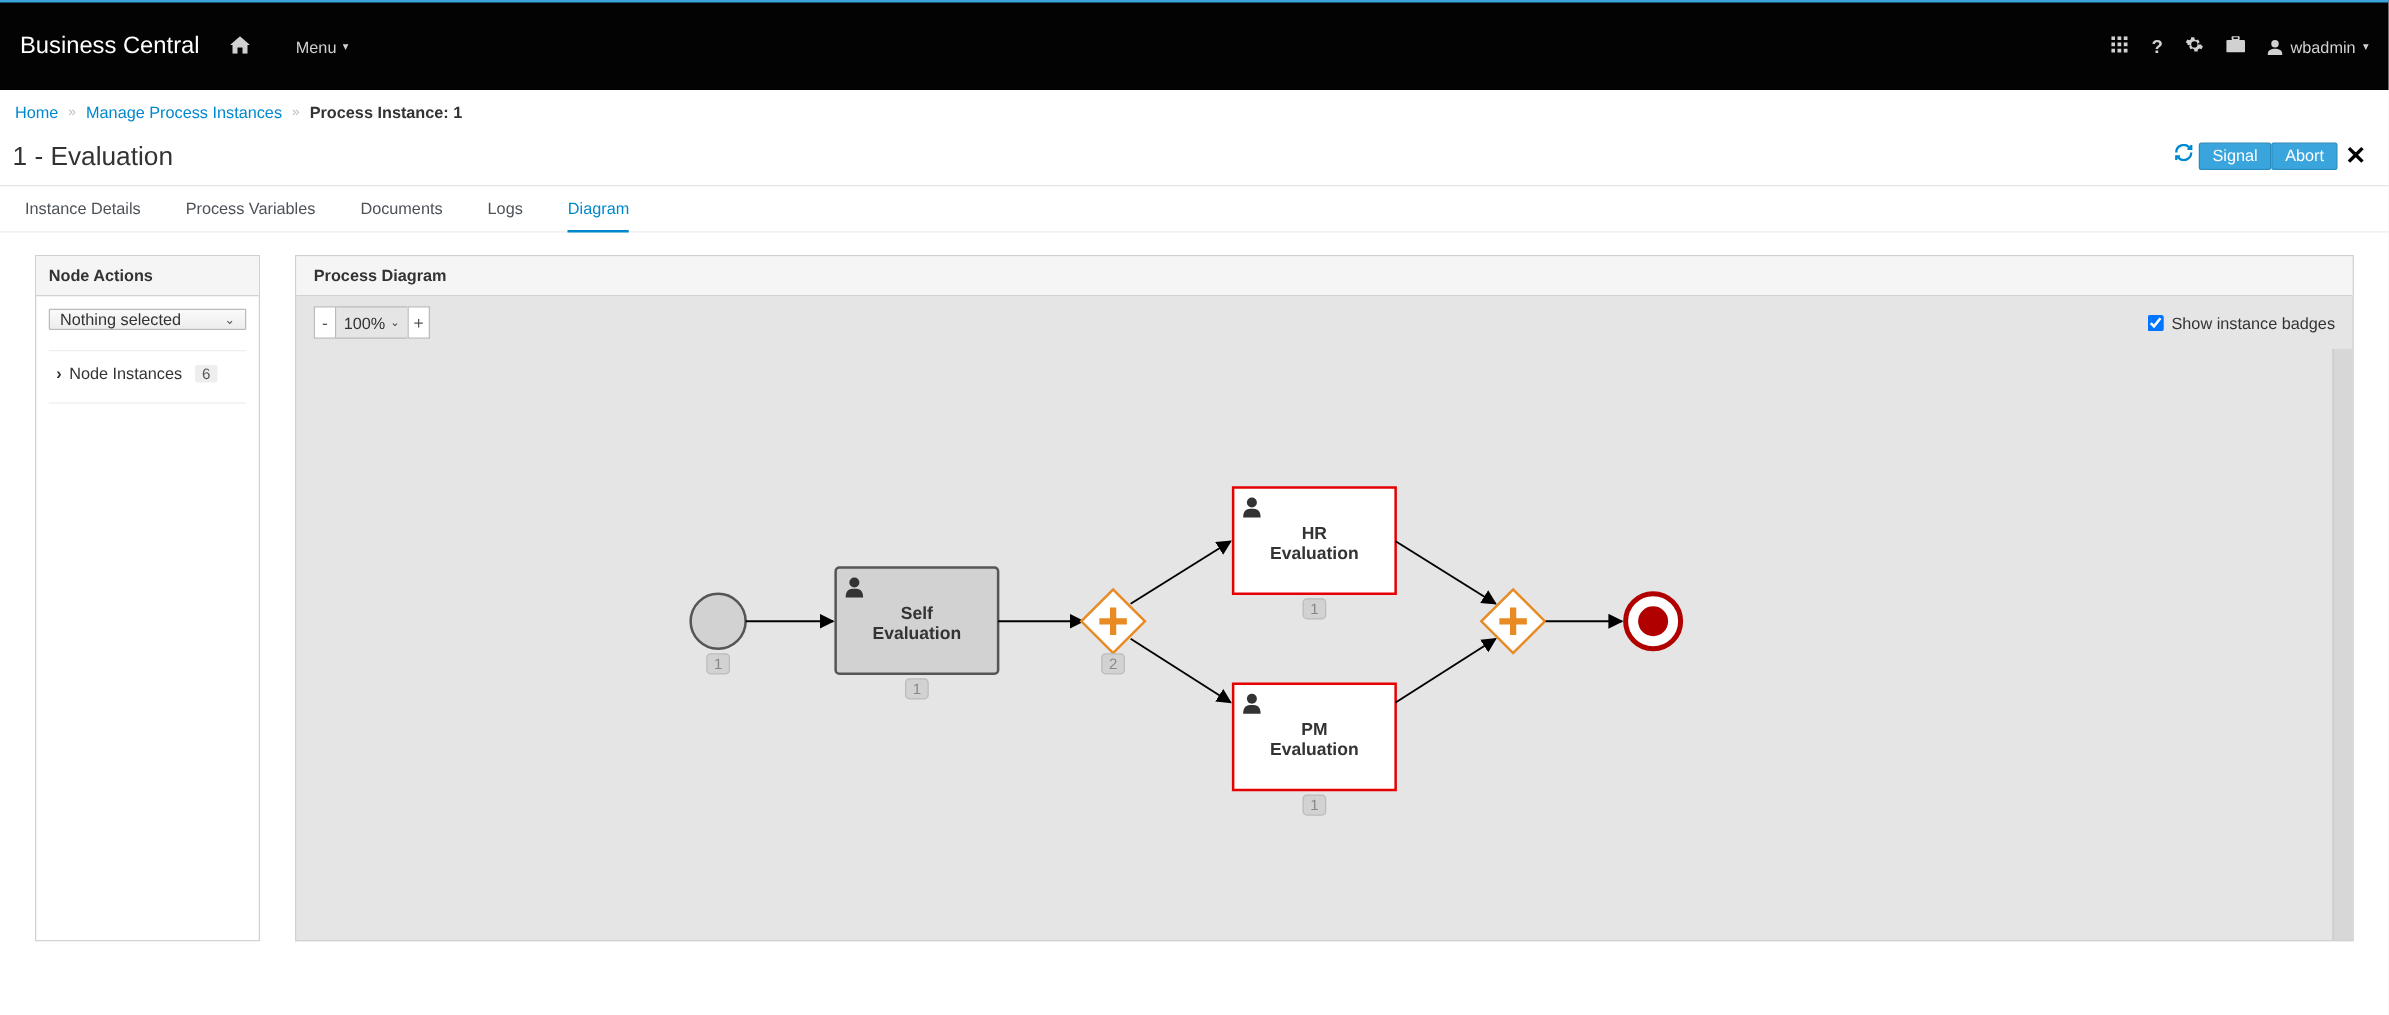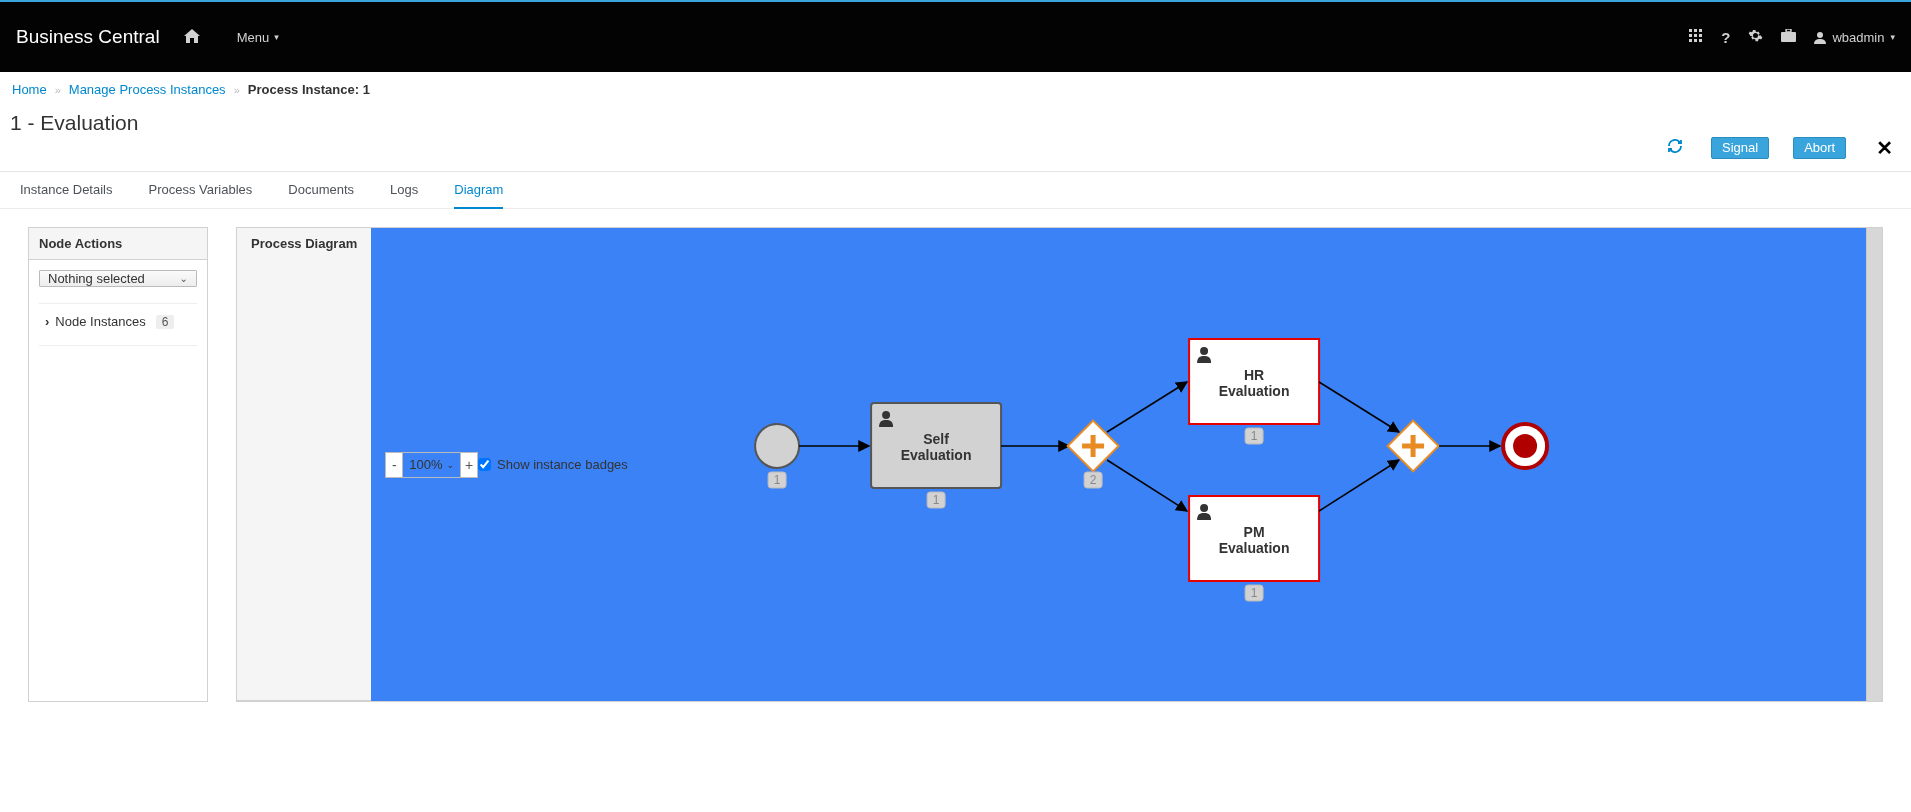--- a/index.html
+++ b/index.html
@@ -16,23 +16,23 @@
     .topnav .nav-icon { color: #d1d1d1; cursor: pointer; }
     .topnav .user { color: #d1d1d1; cursor: pointer; display: flex; align-items: center; gap: 6px; }
 
     
     .breadcrumb { padding: 10px 12px; font-size: 13px; color: #999; display: flex; align-items: center; gap: 8px; border-bottom: 0; }
     .breadcrumb a { color: #0088ce; text-decoration: none; cursor: pointer; }
     .breadcrumb .sep { color: #bbb; font-size: 11px; }
     .breadcrumb .current { color: #333; font-weight: 600; }
 
     
-    .title-bar { display: flex; align-items: flex-start; padding: 4px 12px 10px 10px; border-bottom: 1px solid #e5e5e5; flex-direction: column; }
+    .title-bar { display: flex; align-items: flex-end; padding: 4px 12px 10px 10px; border-bottom: 1px solid #e5e5e5; }
     .title-bar h1 { font-size: 21px; font-weight: 400; color: #333; }
-    .title-actions { margin-left: auto; display: flex; align-items: center; gap: 24px; }
+    .title-actions { margin-left: auto; display: flex; align-items: center; gap: 0; }
     .btn-icon-plain { color: #0088ce; cursor: pointer; font-size: 16px; padding: 4px; }
     .btn { display: inline-block; padding: 2px 10px 3px; font-size: 13px; border-radius: 2px; cursor: pointer; border: 1px solid transparent; }
     .btn-primary { background: #39a5dc; border-color: #2b8cbe; color: #fff; }
     .btn-close { color: #000; font-size: 20px; font-weight: 700; cursor: pointer; padding: 0 6px; }
 
     
     .tabs { display: flex; padding: 0 20px; border-bottom: 1px solid #ededed; }
     .tab { padding: 10px 0; margin-right: 36px; color: #4d5258; cursor: pointer; }
     .tab.active { color: #0088ce; border-bottom: 2px solid #0088ce; margin-bottom: -1px; }
 
@@ -42,21 +42,21 @@
     
     .side-panel { width: 180px; border: 1px solid #d1d1d1; background: #fff; }
     .side-panel .panel-header { background: #f5f5f5; padding: 8px 10px; font-weight: 700; border-bottom: 1px solid #d1d1d1; font-size: 13px; }
     .side-panel .panel-body { padding: 10px; }
     .select-like { width: 100%; border: 1px solid #bbb; background: linear-gradient(to bottom, #fafafa, #ededed); padding: 0 8px; font-size: 13px; color: #333; display: flex; justify-content: space-between; align-items: center; cursor: pointer; border-radius: 1px; }
     .select-like .caret { font-size: 10px; color: #555; }
     .tree-item { margin-top: 16px; padding: 10px 0 16px 6px; font-size: 13px; display: flex; align-items: center; gap: 6px; cursor: pointer; border-top: 1px solid #eee; border-bottom: 1px solid #eee; }
     .tree-badge { background: #eee; color: #555; padding: 0 6px; border-radius: 2px; font-size: 12px; margin-left: 4px; }
 
     
-    .diagram-panel { flex: 1; border: 1px solid #d1d1d1; background: #3b82f6; position: relative; display: flex; }
+    .diagram-panel { flex: 1; border: 1px solid #d1d1d1; background: #e5e5e5; position: relative; display: flex; flex-direction: column; }
     .diagram-panel .panel-header { background: #f5f5f5; padding: 8px 14px; font-weight: 700; border-bottom: 1px solid #d1d1d1; font-size: 13px; }
     .diagram-toolbar { display: flex; align-items: center; padding: 8px 14px; justify-content: space-between; }
     .zoom-group { display: flex; align-items: center; }
     .zoom-btn { border: 1px solid #bbb; background: #fff; width: 18px; height: 26px; display: flex; align-items: center; justify-content: center; font-size: 14px; cursor: pointer; color: #555; }
     .zoom-select { border: 1px solid #bbb; border-left: none; border-right: none; height: 26px; padding: 3px 6px; font-size: 13px; display: flex; align-items: center; gap: 4px; cursor: pointer; }
     .check-row { display: flex; align-items: center; gap: 6px; font-size: 13px; }
     .check-row input { cursor: pointer; }
 
     .canvas-wrap { flex: 1; position: relative; overflow: hidden; }
     .canvas-wrap .vscroll { position: absolute; right: 0; top: 0; bottom: 0; width: 16px; background: #d7d7d7; border-left: 1px solid #c9c9c9; }

